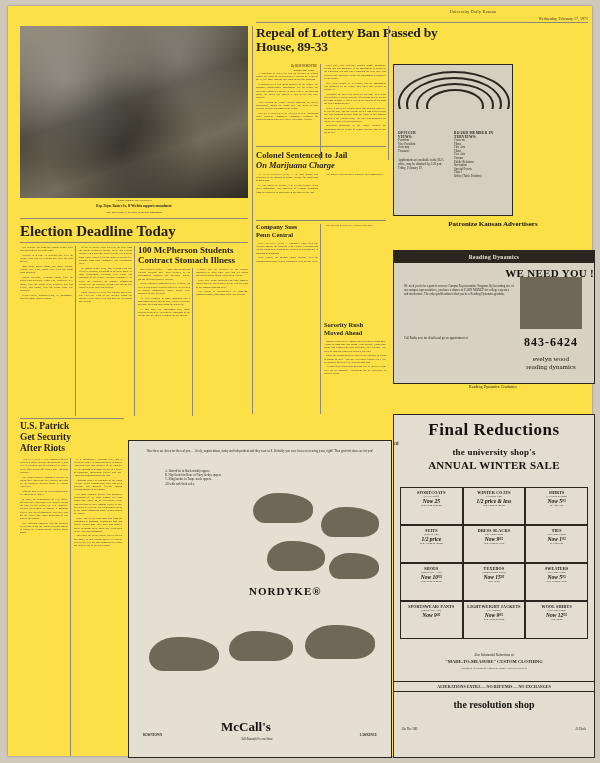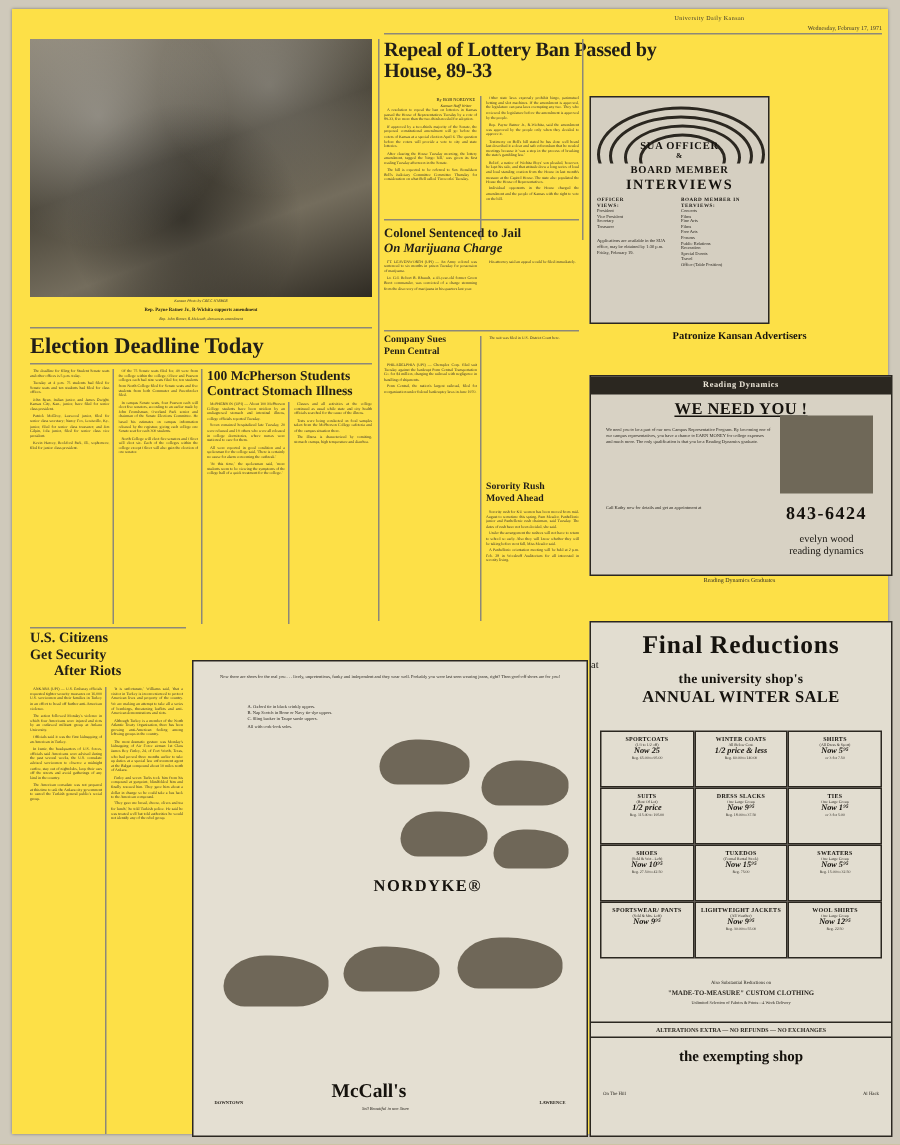--- a/index.html
+++ b/index.html
@@ -34,21 +34,21 @@
   .sua .arcs{position:absolute;left:0;top:0;width:118px;height:44px;overflow:hidden;}
   .sua .arcs div{position:absolute;border:2px solid #2b2720;border-radius:50%;}
   .sua h1{margin:0;font-size:7px;letter-spacing:.5px;text-align:center;color:#15120d;line-height:8px;}
   .sua h2{margin:0;font-size:9.5px;letter-spacing:1px;text-align:center;color:#15120d;line-height:10px;}
   .sua .colhdr{font-size:3.4px;font-weight:700;letter-spacing:.4px;color:#15120d;}
   .sua .li{font-size:3px;line-height:3.6px;color:#2b2720;}
 
   
   .rd{position:absolute;left:385px;top:244px;width:200px;height:132px;background:#d8d2c4;border:1px solid #2b2720;}
   .rd .band{position:absolute;left:0;top:0;width:100%;height:12px;background:#2b2720;color:#eee8da;font-size:5.5px;letter-spacing:.4px;display:flex;align-items:center;justify-content:center;font-weight:700;}
-  .rd .need{font-size:11px;font-weight:700;text-align:center;color:#15120d;letter-spacing:.3px;text-decoration:underline;}
+  .rd .need{font-size:11px;font-weight:700;text-align:right;color:#15120d;letter-spacing:.3px;}
   .rd .phone{font-size:12px;font-weight:700;text-align:center;color:#15120d;letter-spacing:1px;}
   .rd .logo{font-size:7px;text-align:center;color:#15120d;line-height:8px;font-family:"Liberation Serif",serif;}
   .rd p{font-size:3px;line-height:3.8px;color:#2b2720;margin:0 0 2px;}
 
   
   .shop{position:absolute;left:385px;top:408px;width:200px;height:342px;background:#e2ddd0;border:1px solid #2b2720;overflow:hidden;}
   .shop .final{font-size:17px;font-weight:700;text-align:center;color:#15120d;letter-spacing:.5px;line-height:18px;font-family:"Liberation Serif",serif;}
   .shop .at{font-size:7px;text-align:left;color:#15120d;}
   .shop .name{font-size:9px;font-weight:700;text-align:center;color:#15120d;letter-spacing:.2px;}
   .shop .annual{font-size:11px;font-weight:700;text-align:center;color:#15120d;letter-spacing:.3px;}
@@ -174,23 +174,23 @@
         <p>Under the arrangement the rushees will not have to return to school so early. Also they will know whether they will be taking before next fall, Miss Meador said.</p>
         <p>A Panhellenic orientation meeting will be held at 2 p.m. Feb. 28 in Woodruff Auditorium for all interested in sorority living.</p>
       </div>
   <div class="tx" id="sor-pre" style="position:absolute;left:316px;top:218px;width:62px;height:94px;">
         <p>The suit was filed in U.S. District Court here.</p>
       </div>
   <div class="col-rule" style="left:312px;top:218px;height:190px;"></div>
   <div class="col-rule" style="left:244px;top:20px;height:388px;"></div>
 
   <div class="h-rule" style="left:12px;top:412px;width:104px;"></div>
-  <div class="hd h-citizens" style="position:absolute;left:12px;top:416px;width:100px;">U.S. Citizens</div>
+  <div class="hd h-citizens" style="position:absolute;left:12px;top:416px;width:100px;">U.S. Patrick</div>
   <div class="hd h-citizens" style="position:absolute;left:12px;top:427px;width:100px;">Get Security</div>
-  <div class="hd h-citizens" style="position:absolute;left:28px;top:438px;width:100px;">After Riots</div>
+  <div class="hd h-citizens" style="position:absolute;left:12px;top:438px;width:100px;">After Riots</div>
   <div class="tx" id="cit-a" style="position:absolute;left:12px;top:452px;width:48px;height:296px;">
         <p>ANKARA (UPI) — U.S. Embassy officials requested tighter security measures on 16,000 U.S. servicemen and their families in Turkey in an effort to head off further anti-American violence.</p>
         <p>The action followed Monday's violence in which four Americans were injured and riots by an outlawed militant group at Ankara University.</p>
         <p>Officials said it was the first kidnapping of an American in Turkey.</p>
         <p>In Izmir, the headquarters of U.S. forces, officials said Americans were advised during the past several weeks, the U.S. consulate advised servicemen to observe a midnight curfew, stay out of nightclubs, keep their cars off the streets and avoid gatherings of any kind in the country.</p>
         <p>The American consulate was not prepared at this time to ask the Ankara city government to cancel the Turkish general public's social group.</p>
       </div>
   <div class="tx" id="cit-b" style="position:absolute;left:66px;top:452px;width:48px;height:296px;">
         <p>'It is unfortunate,' Williams said, 'that a visitor in Turkey is inconvenienced to protect American lives and property of the country. We are making an attempt to take all a series of bombings, threatening leaflets and anti-American demonstrations and riots.</p>
         <p>Although Turkey is a member of the North Atlantic Treaty Organization, there has been growing anti-American feeling among leftwing groups in the country.</p>
@@ -199,26 +199,20 @@
         <p>'They gave me bread, cheese, olives and tea for lunch,' he told Turkish police. He said he was treated well but told authorities he would not identify any of the rebel group.</p>
       </div>
   <div class="col-rule" style="left:62px;top:452px;height:298px;"></div>
 
   <div class="sua">
     <div class="arcs">
       <div style="left:4px;top:6px;width:108px;height:60px;"></div>
       <div style="left:12px;top:12px;width:92px;height:50px;"></div>
       <div style="left:22px;top:18px;width:74px;height:40px;"></div>
       <div style="left:32px;top:24px;width:54px;height:30px;"></div>
-    </div>
-    <div style="position:absolute;left:0;top:28px;width:118px;">
-      <h1>SUA OFFICER</h1>
-      <h1 style="font-size:5px;">&amp;</h1>
-      <h1>BOARD MEMBER</h1>
-      <h2 style="margin-top:2px;">INTERVIEWS</h2>
     </div>
     <div style="position:absolute;left:4px;top:66px;width:52px;">
       <div class="colhdr" style="white-space:pre-line;">OFFICER
 VIEWS:</div>
       <div class="li" id="sua-offices">
             <div>President</div>
             <div>Vice President</div>
             <div>Secretary</div>
             <div>Treasurer</div>
           </div>
@@ -332,21 +326,21 @@
             <div class="t">WOOL SHIRTS</div>
             <div class="s">One Large Group</div>
             <div class="p">Now 12⁹⁵</div>
             <div class="s">Reg. 22.50</div>
           </div>
         </div>
     <div class="footline" style="position:absolute;left:0;top:238px;width:100%;">Also Substantial Reductions on</div>
     <div class="footline" style="position:absolute;left:0;top:244px;width:100%;font-weight:700;font-size:4.5px;">"MADE-TO-MEASURE" CUSTOM CLOTHING</div>
     <div class="footline" style="position:absolute;left:0;top:252px;width:100%;font-size:2.8px;">Unlimited Selection of Fabrics &amp; Prints—4 Week Delivery</div>
     <div class="footline" style="position:absolute;left:0;top:266px;width:100%;font-weight:700;font-size:4px;border-top:1px solid #2b2720;border-bottom:1px solid #2b2720;padding:2px 0;">ALTERATIONS EXTRA — NO REFUNDS — NO EXCHANGES</div>
-    <div class="ushop" style="position:absolute;left:0;top:284px;width:100%;text-align:center;">the exempting shop</div>
+    <div class="ushop" style="position:absolute;left:0;top:284px;width:100%;text-align:center;">the resolution shop</div>
     <div class="footline" style="position:absolute;left:8px;top:312px;">On The Hill</div>
     <div class="footline" style="position:absolute;right:8px;top:312px;">Al Hack</div>
   </div>
 
   <div class="goof">
     <div class="q" style="position:absolute;left:10px;top:8px;width:242px;text-align:center;">Now there are shoes for the real you . . . lively, unpretentious, funky and independent and they wear well. Probably you were last seen wearing jeans, right? Then goof-off shoes are for you!</div>
     <div id="goof-bullets" style="position:absolute;left:36px;top:28px;width:170px;">
           <div class="q">A. Oxford tie in black crinkly uppers.</div>
           <div class="q">B. Nap Scotch in Bone or Navy tie-dye uppers.</div>
           <div class="q">C. Sling backer in Taupe suede uppers.</div>

